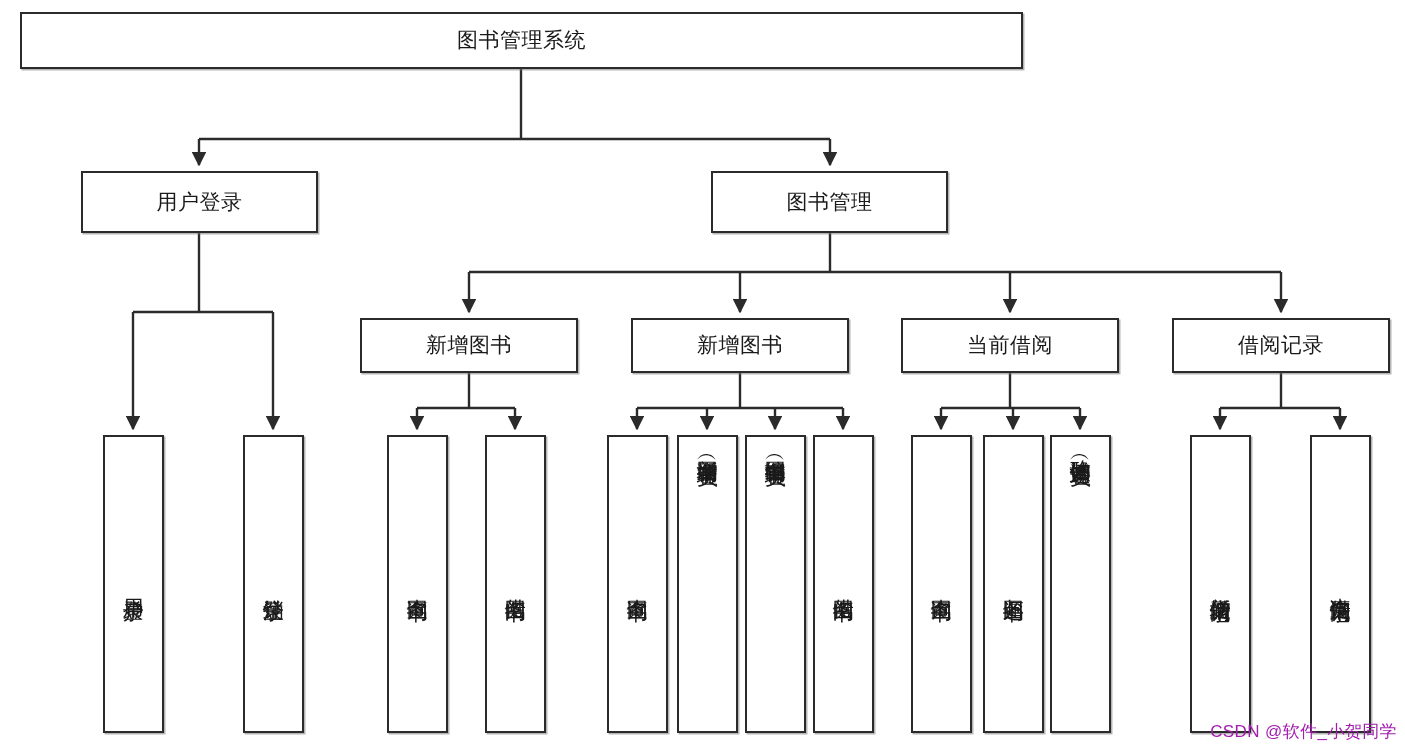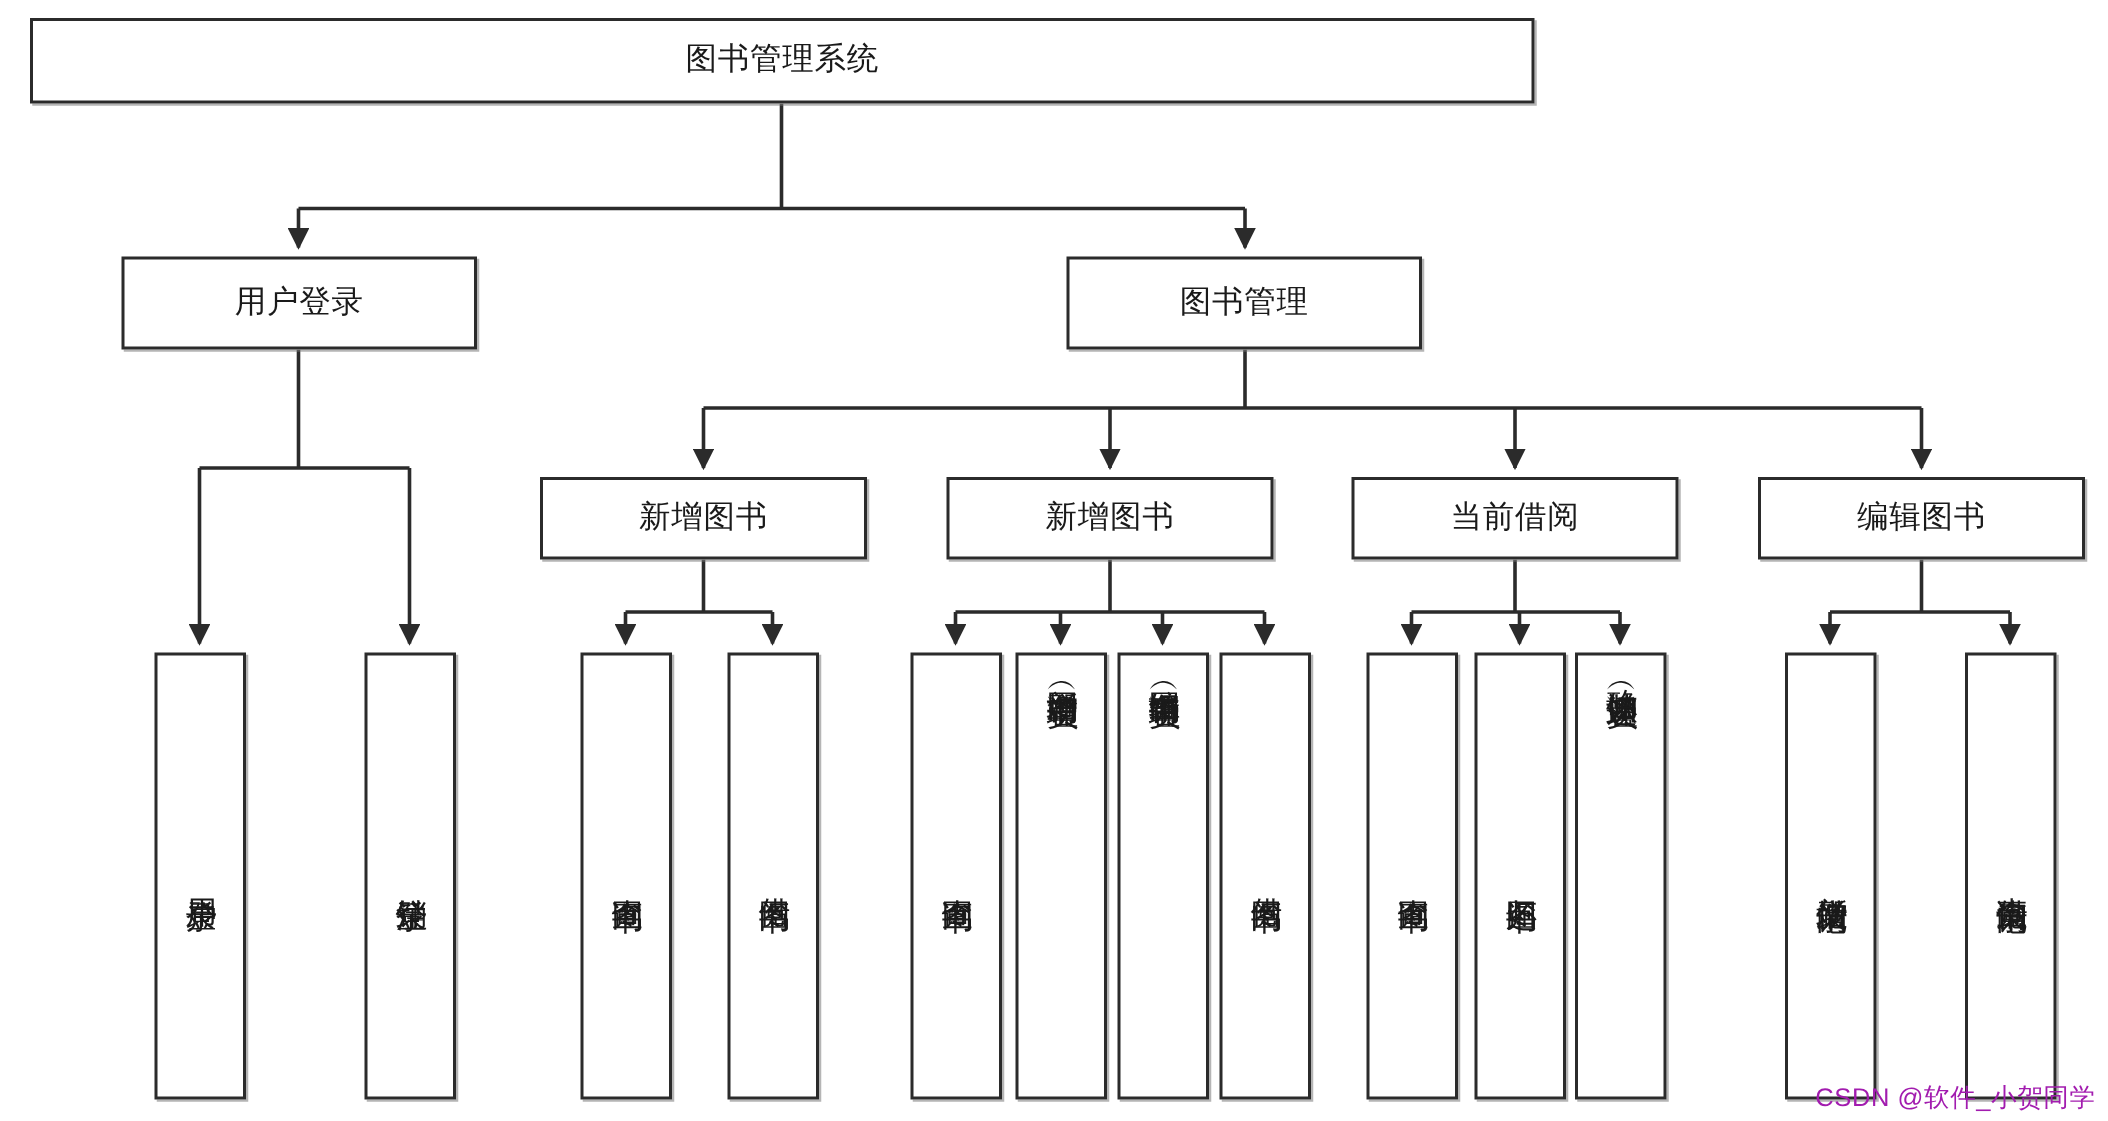--- a/index.html
+++ b/index.html
@@ -139,21 +139,21 @@
   <div class="node node-h" style="left: 360px; top: 318px; width: 218px; height: 55px;">
     <span class="label">新增图书</span>
   </div>
   <div class="node node-h" style="left: 631px; top: 318px; width: 218px; height: 55px;">
     <span class="label">新增图书</span>
   </div>
   <div class="node node-h" style="left: 901px; top: 318px; width: 218px; height: 55px;">
     <span class="label">当前借阅</span>
   </div>
   <div class="node node-h" style="left: 1172px; top: 318px; width: 218px; height: 55px;">
-    <span class="label">编辑图书</span>
+    <span class="label">借阅记录</span>
   </div>
 
   <div class="node node-v vcenter" style="left: 103px; top: 435px; width: 61px; height: 298px;">
     <span class="label">用户登录</span>
   </div>
   <div class="node node-v vcenter" style="left: 243px; top: 435px; width: 61px; height: 298px;">
     <span class="label">注销登录</span>
   </div>
   <div class="node node-v vcenter" style="left: 387px; top: 435px; width: 61px; height: 298px;">
     <span class="label">查询图书</span>

